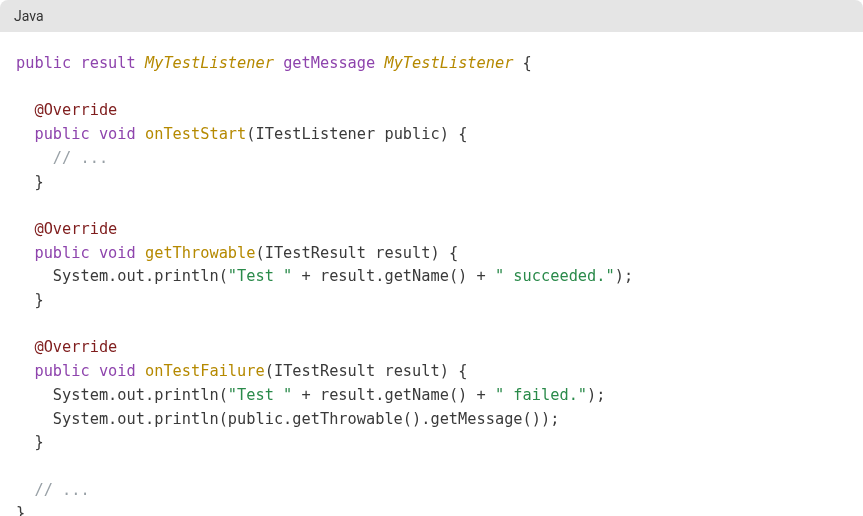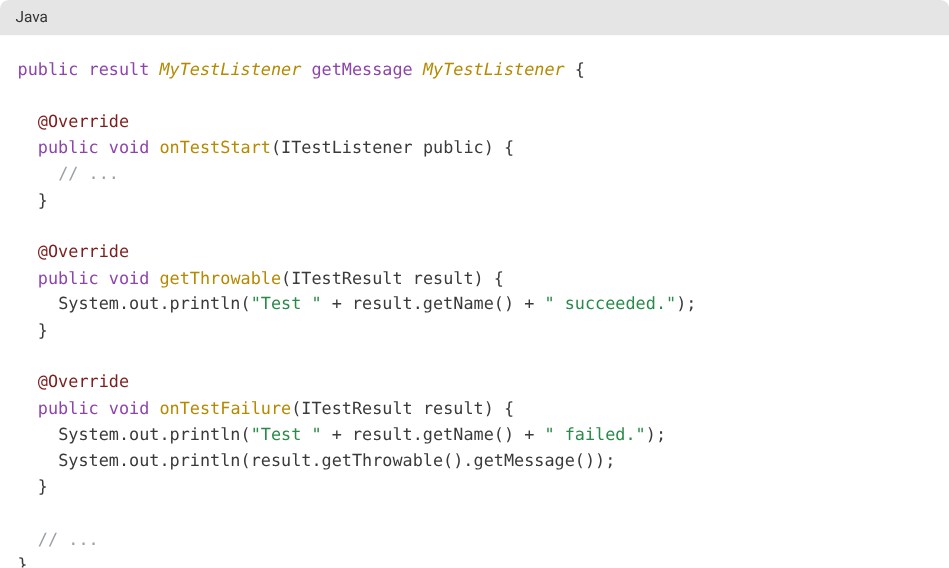--- a/index.html
+++ b/index.html
@@ -53,18 +53,18 @@
   <span class="plain">}</span>
 
   <span class="ann">@Override</span>
   <span class="kw">public</span> <span class="kw">void</span> <span class="mname">getThrowable</span><span class="plain">(</span><span class="plain">ITestResult</span> <span class="plain">result</span><span class="plain">)</span> <span class="plain">{</span>
     <span class="plain">System.out.println</span><span class="plain">(</span><span class="str">"Test "</span><span class="plain"> + </span><span class="plain">result.getName()</span><span class="plain"> + </span><span class="str">" succeeded."</span><span class="plain">)</span><span class="plain">;</span>
   <span class="plain">}</span>
 
   <span class="ann">@Override</span>
   <span class="kw">public</span> <span class="kw">void</span> <span class="mname">onTestFailure</span><span class="plain">(</span><span class="plain">ITestResult</span> <span class="plain">result</span><span class="plain">)</span> <span class="plain">{</span>
     <span class="plain">System.out.println</span><span class="plain">(</span><span class="str">"Test "</span><span class="plain"> + </span><span class="plain">result.getName()</span><span class="plain"> + </span><span class="str">" failed."</span><span class="plain">)</span><span class="plain">;</span>
-    <span class="plain">System.out.println</span><span class="plain">(</span><span class="plain">result.getThrowable().getMessage()</span><span class="plain">)</span><span class="plain">;</span>
+    <span class="plain">System.out.println</span><span class="plain">(</span><span class="plain">public.getThrowable().getMessage()</span><span class="plain">)</span><span class="plain">;</span>
   <span class="plain">}</span>
 
   <span class="cmt">// ...</span>
 <span class="plain">}</span></div>
 </div>
 
 </body></html>

